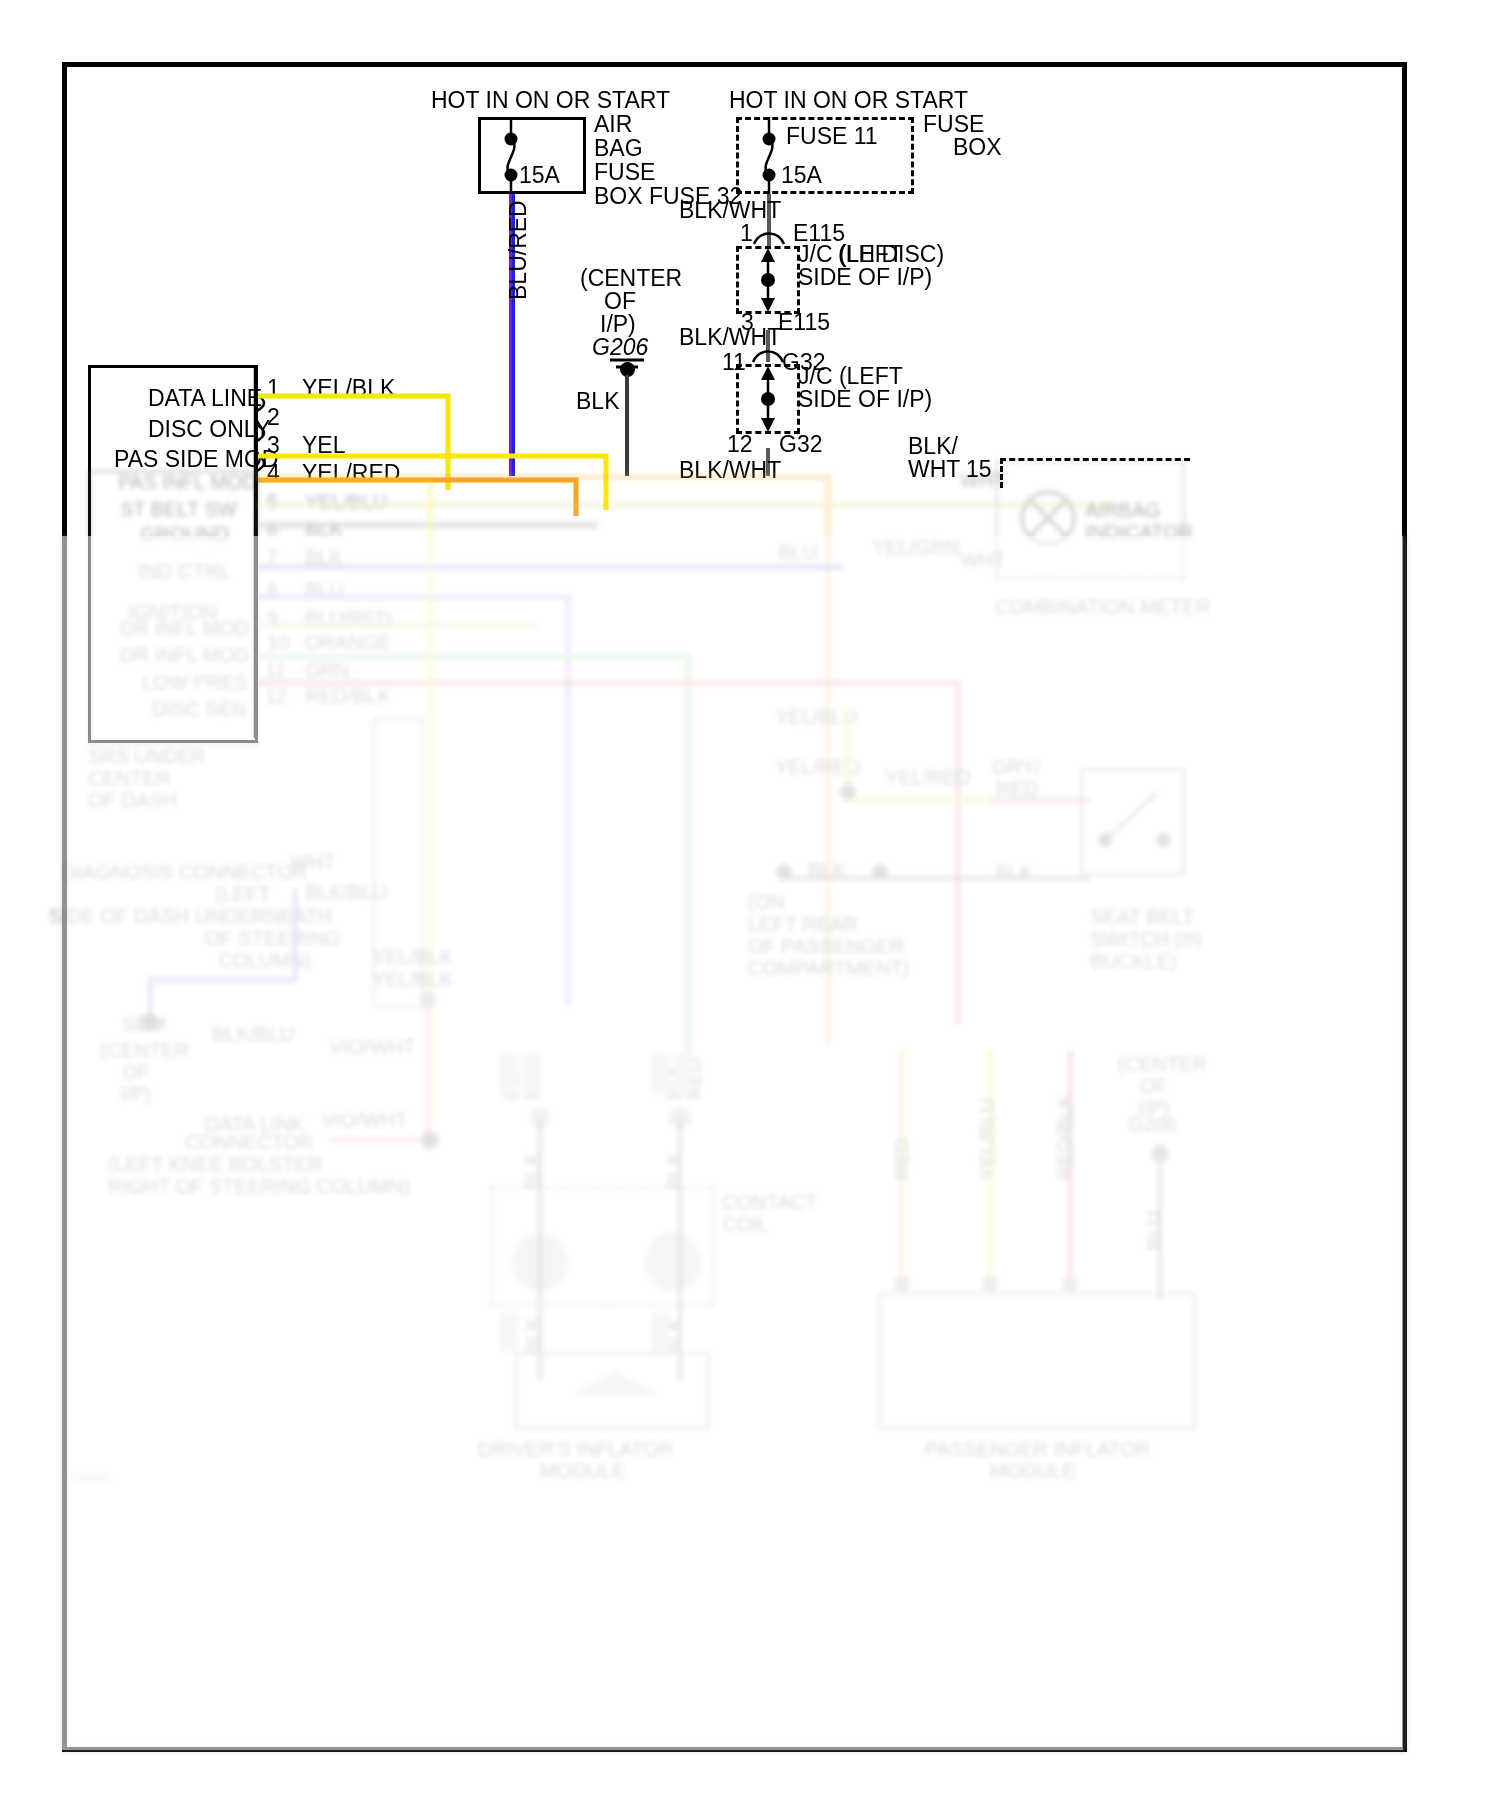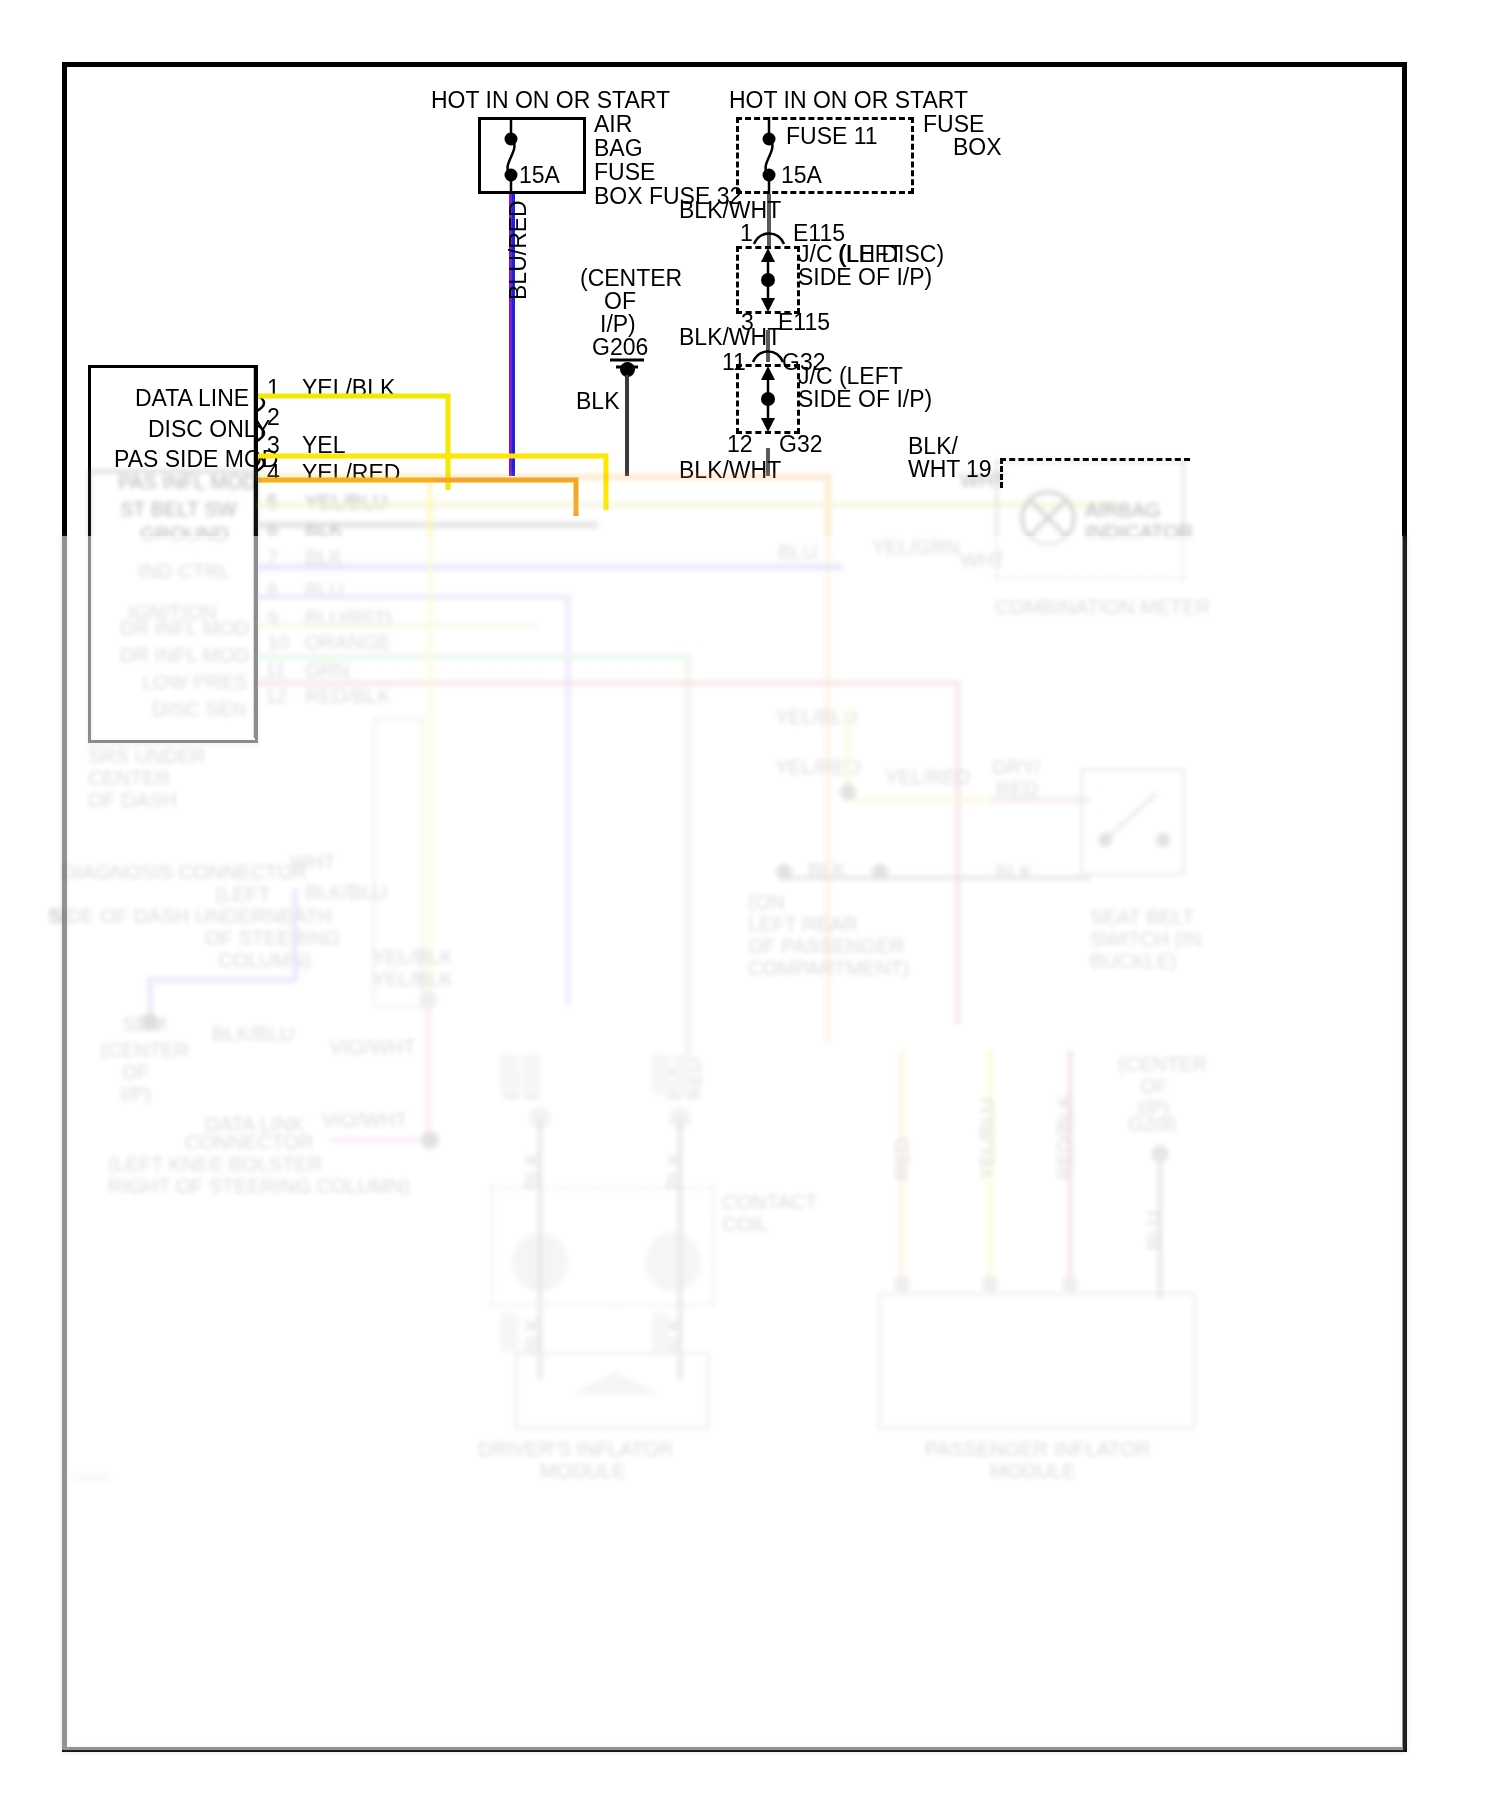--- a/index.html
+++ b/index.html
@@ -183,46 +183,46 @@
   <div class="t" style="left:798px; top:362px;">J/C (LEFT</div>
   <div class="t" style="left:798px; top:385px;">SIDE OF I/P)</div>
 
   <div class="t" style="left:727px; top:430px;text-align:right;">12</div>
   <div class="t" style="left:779px; top:430px;">G32</div>
   <div class="wire" style="left:766px; top:448px; width:4px; height:28px; background:#5a5a5a;"></div>
   <div class="t" style="left:679px; top:456px;">BLK/WHT</div>
 
   <div class="t" style="left:908px; top:432px;">BLK/</div>
   <div class="t" style="left:908px; top:455px;">WHT</div>
-  <div class="t" style="left:966px; top:455px;">19</div>
+  <div class="t" style="left:966px; top:455px;">15</div>
   <div class="box-dash-open-r" style="left:1000px; top:458px; width:190px; height:30px; border-bottom:none;"></div>
 
   <div class="t" style="left:580px; top:264px;">(CENTER</div>
   <div class="t" style="left:604px; top:287px;">OF</div>
   <div class="t" style="left:600px; top:310px;">I/P)</div>
-  <div class="t" style="left:592px; top:333px;">G206</div>
+  <div class="t" style="left:592px; top:333px;font-style:italic;">G206</div>
   <svg style="position:absolute; left:604px; top:356px; width:46px; height:24px;">
     <line x1="6" y1="4" x2="40" y2="4" stroke="#000" stroke-width="3"></line>
     <line x1="12" y1="11" x2="34" y2="11" stroke="#000" stroke-width="3"></line>
     <line x1="18" y1="17" x2="28" y2="17" stroke="#000" stroke-width="3"></line>
   </svg>
   <div class="dot" style="left:620px; top:362px; width:15px; height:15px;"></div>
   <div class="wire" style="left:625px; top:375px; width:4px; height:101px; background:#3a3a3a;"></div>
   <div class="t" style="left:576px; top:387px;">BLK</div>
 
   <div class="box-solid" style="left:88px; top:365px; width:170px; height:378px;"></div>
 
   <svg style="position:absolute; left:253px; top:368px; width:24px; height:370px;">
     <path d="M2 26 C 14 32, 14 38, 2 44" stroke="#000" stroke-width="2.5" fill="none"></path>
     <path d="M2 56 C 14 62, 14 68, 2 74" stroke="#000" stroke-width="2.5" fill="none"></path>
     <path d="M2 86 C 14 92, 14 98, 2 104" stroke="#000" stroke-width="2.5" fill="none"></path>
     <line x1="2" y1="0" x2="2" y2="370" stroke="#000" stroke-width="2.5"></line>
   </svg>
 
-  <div class="t" style="left:135px; top:384px;">DATA LINE</div>
+  <div class="t" style="left:148px; top:384px;">DATA LINE</div>
   <div class="t" style="left:267px; top:374px;">1</div>
   <div class="t" style="left:302px; top:374px;">YEL/BLK</div>
 
   <div class="t" style="left:148px; top:415px;">DISC ONLY</div>
   <div class="t" style="left:267px; top:403px;">2</div>
 
   <div class="t" style="left:114px; top:445px;">PAS SIDE MOD</div>
   <div class="t" style="left:267px; top:431px;">3</div>
   <div class="t" style="left:302px; top:431px;">YEL</div>
 

